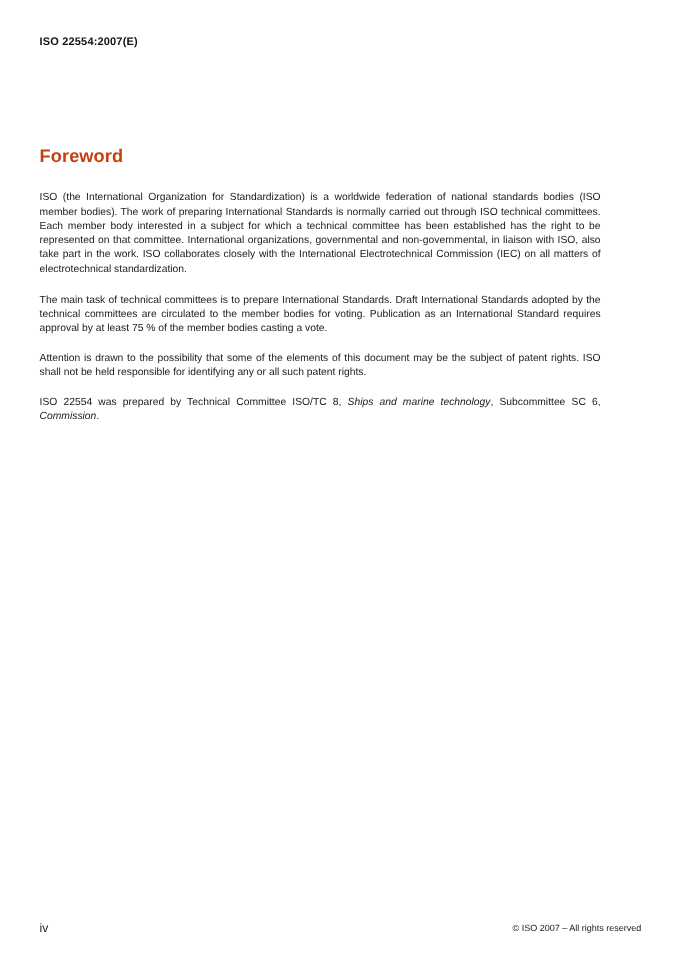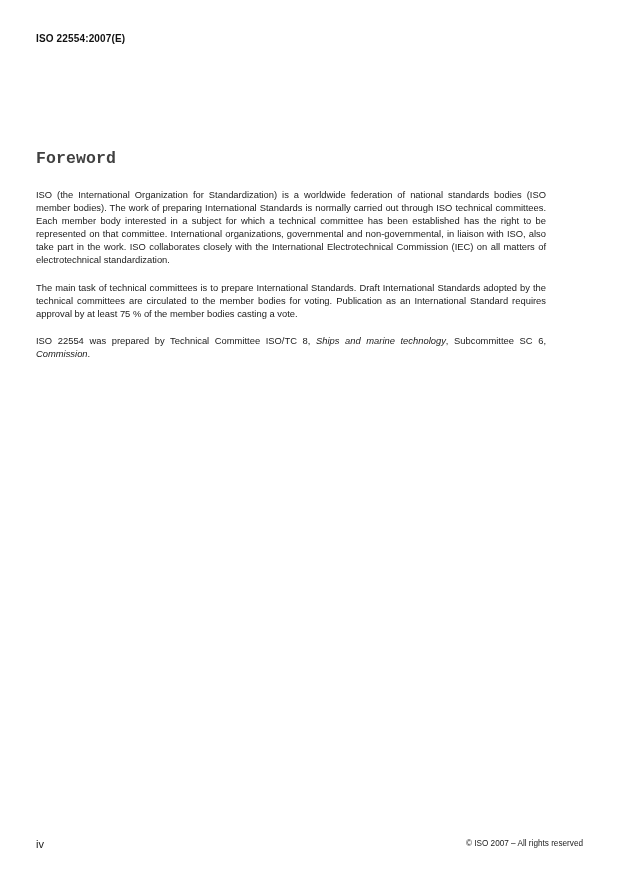--- a/index.html
+++ b/index.html
@@ -35,26 +35,25 @@
 
   
   .content {
     position: absolute;
     top: 133px;
     left: 36px;
     width: 510px;
   }
 
   h1.section-title {
-    margin: 16px 0 20px 0;
+    margin: 0 0 20px 0;
     font-size: 16.5px;
     font-weight: bold;
     letter-spacing: 0.1px;
-    color: #404040;
-    font-family: Liberation Mono, monospace;
+    color: #c2410c;
   }
 
   p.para {
     margin: 0 0 14px 0;
     font-size: 9.4px;
     line-height: 13.1px;
     text-align: justify;
     text-justify: inter-word;
     color: #1a1a1a;
   }
@@ -98,20 +97,21 @@
 
   <div class="content">
 
     <h1 class="section-title">Foreword</h1>
 
     <p class="para">ISO (the International Organization for Standardization) is a worldwide federation of national standards bodies (ISO member bodies). The work of preparing International Standards is normally carried out through ISO technical committees. Each member body interested in a subject for which a technical committee has been established has the right to be represented on that committee. International organizations, governmental and non-governmental, in liaison with ISO, also take part in the work. ISO collaborates closely with the International Electrotechnical Commission (IEC) on all matters of electrotechnical standardization.</p>
 
 
     <p class="para">The main task of technical committees is to prepare International Standards. Draft International Standards adopted by the technical committees are circulated to the member bodies for voting. Publication as an International Standard requires approval by at least 75 % of the member bodies casting a vote.</p>
 
+    <p class="para">Attention is drawn to the possibility that some of the elements of this document may be the subject of patent rights. ISO shall not be held responsible for identifying any or all such patent rights.</p>
 
     <p class="para">
       <span>ISO 22554 was prepared by Technical Committee ISO/TC 8, </span><span class="it">Ships and marine technology</span><span>, Subcommittee SC 6, </span><span class="it">Commission</span><span>.</span>
     </p>
 
   </div>
 
   <div class="footer">
     <span class="footer-page-number">iv</span>
     <span class="footer-copyright">© ISO 2007 – All rights reserved</span>

